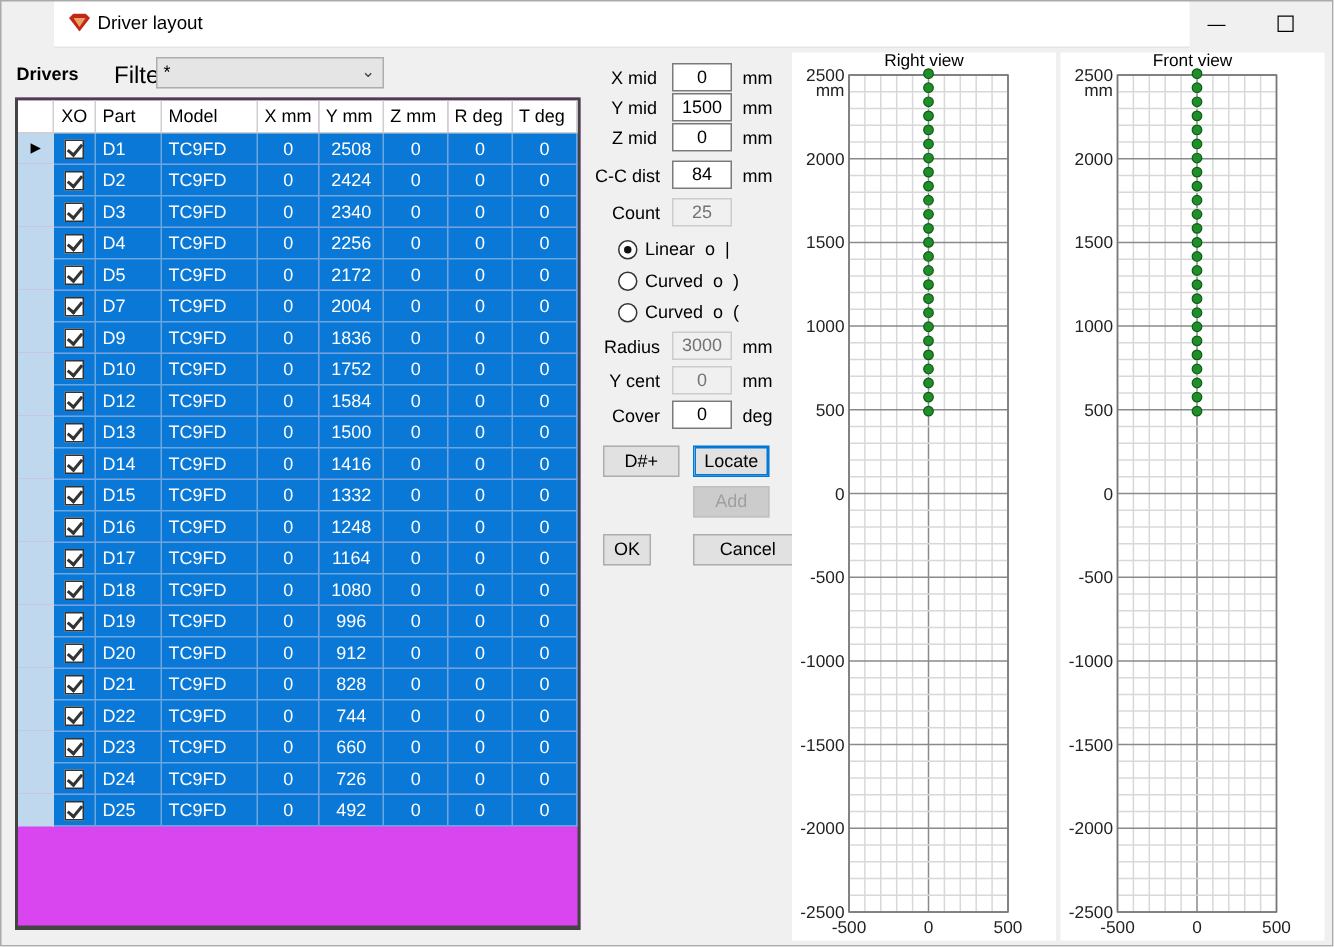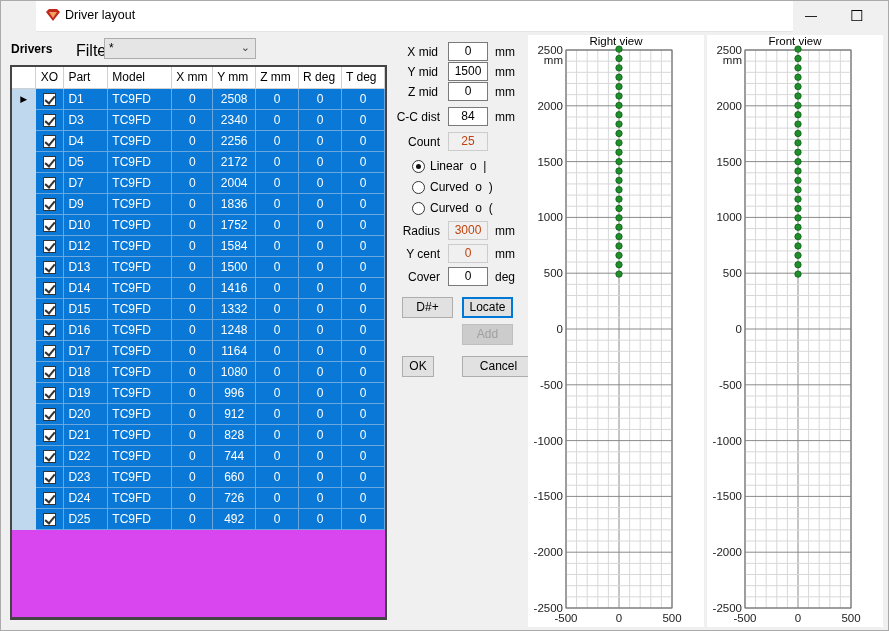--- a/index.html
+++ b/index.html
@@ -56,21 +56,21 @@
     content:""; position:absolute; left:3px; top:0px; width:4px; height:8px;
     border-right:2px solid #333; border-bottom:2px solid #333; transform:rotate(40deg);
   }
 
   .lbl { position:absolute; font-size:12px; text-align:right; }
   .unit { position:absolute; font-size:12px; }
   .tb {
     position:absolute; width:40px; height:19px; background:#fff; border:1px solid #7a7a7a;
     text-align:center; font-size:12px; line-height:17px;
   }
-  .tb.dis { background:#f0f0f0; border-color:#ccc; color:#c2410c;text-align:center; }
+  .tb.dis { background:#f0f0f0; border-color:#ccc; color:#737373;text-align:center; }
   .radio-row { position:absolute; left:412px; font-size:12px; display:flex; align-items:center; }
   .radio {
     width:13px; height:13px; border-radius:50%; border:1px solid #333; background:#fff;
     margin-right:5px; position:relative;
   }
   .radio.on::after { content:""; position:absolute; left:3px; top:3px; width:5px; height:5px; border-radius:50%; background:#111; }
   .btn {
     position:absolute; height:21px; background:#e1e1e1; border:1px solid #adadad;
     font-size:12px; text-align:center; line-height:19px;
   }
@@ -136,20 +136,31 @@
       </tr>
     </thead>
     <tbody id="grid-body">
         <tr>
           <td class="rh"><span>▶</span></td>
           <td class="ctr"><span class="chk"></span></td>
           <td class="left">D1</td>
           <td class="left">TC9FD</td>
           <td class="ctr">0</td>
           <td class="ctr">2508</td>
+          <td class="ctr">0</td>
+          <td class="ctr">0</td>
+          <td class="ctr">0</td>
+        </tr>
+        <tr>
+          <td class="rh"></td>
+          <td class="ctr"><span class="chk"></span></td>
+          <td class="left">D2</td>
+          <td class="left">TC9FD</td>
+          <td class="ctr">0</td>
+          <td class="ctr">2424</td>
           <td class="ctr">0</td>
           <td class="ctr">0</td>
           <td class="ctr">0</td>
         </tr>
         <tr>
           <td class="rh"></td>
           <td class="ctr"><span class="chk"></span></td>
           <td class="left">D3</td>
           <td class="left">TC9FD</td>
           <td class="ctr">0</td>

